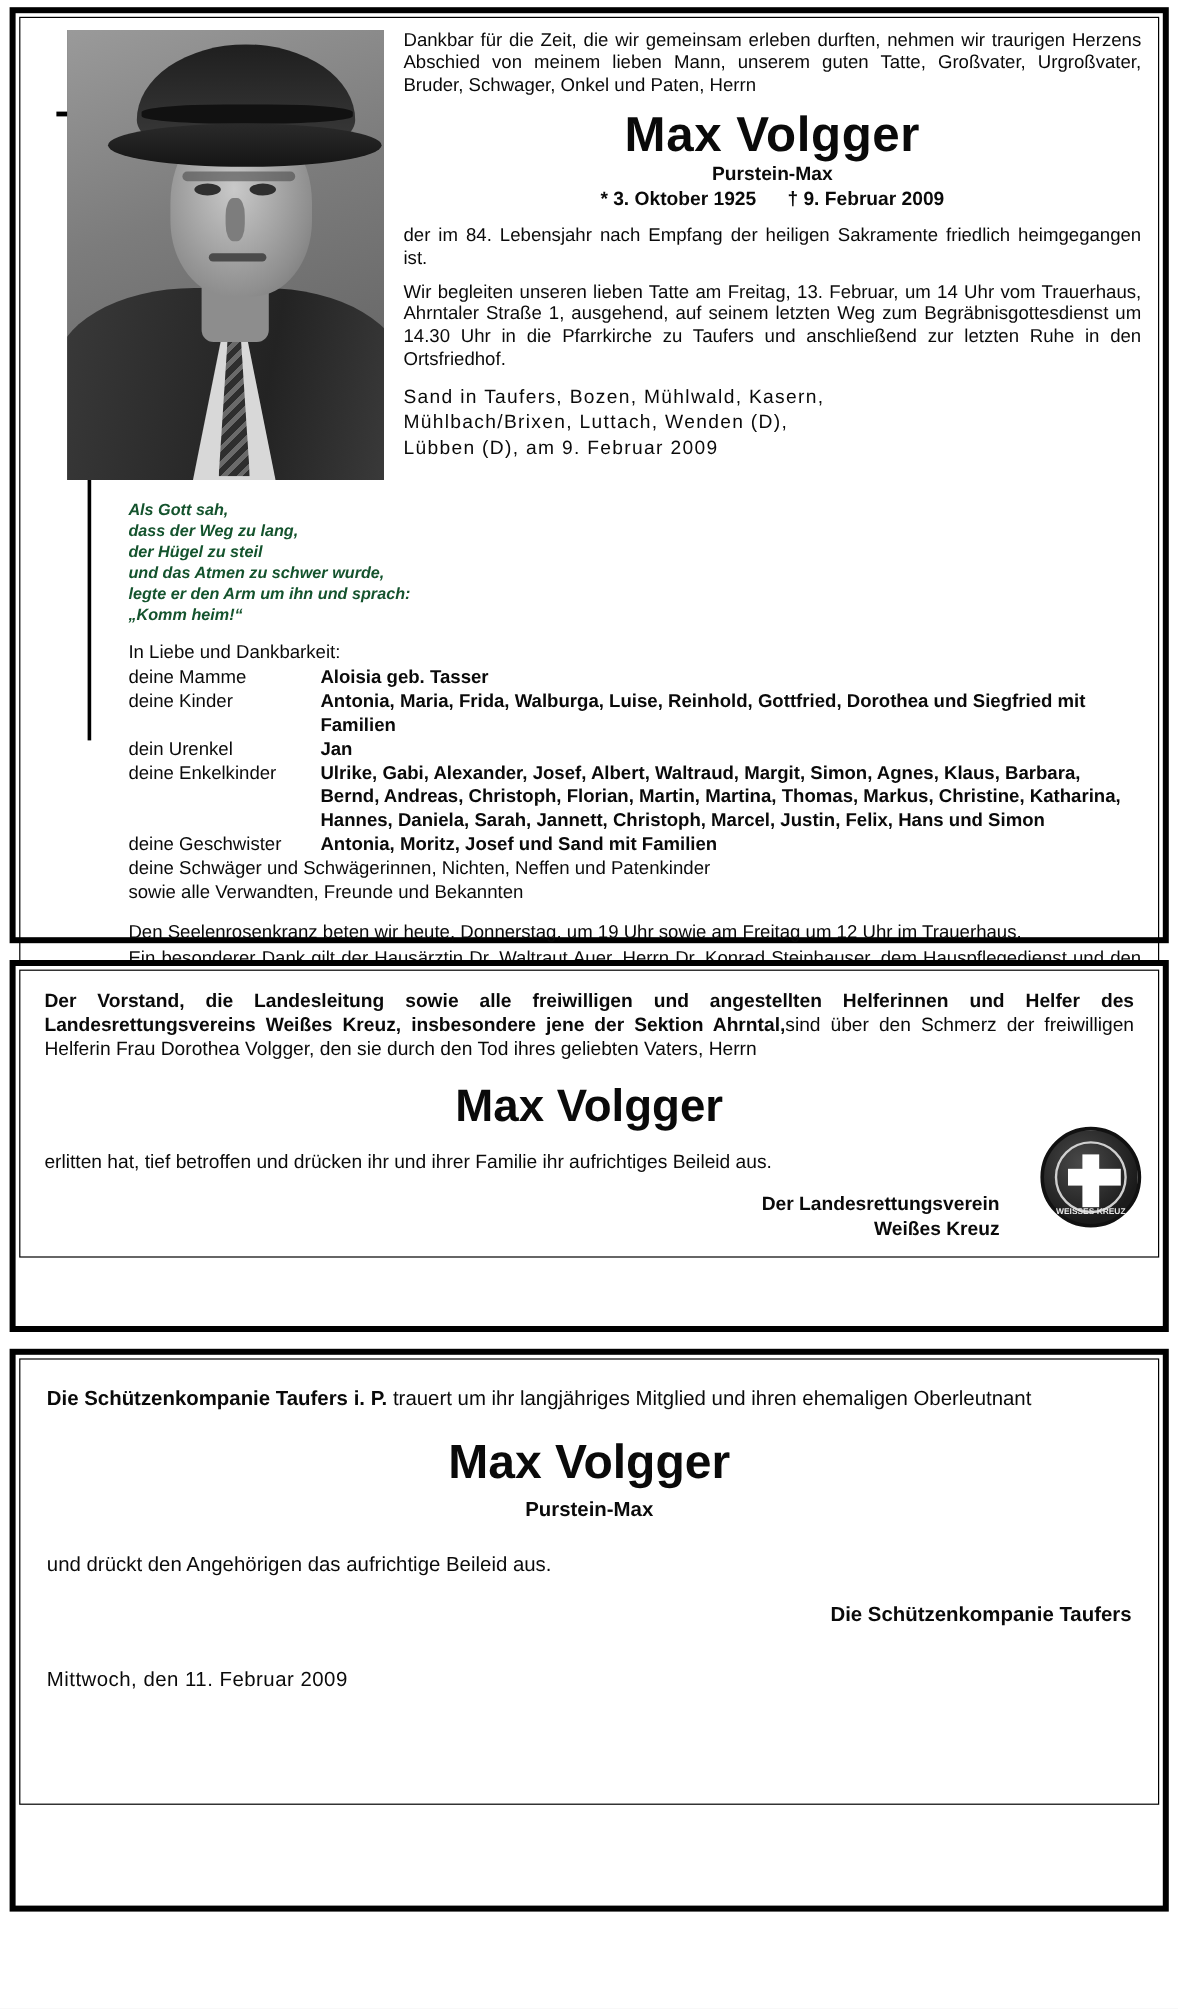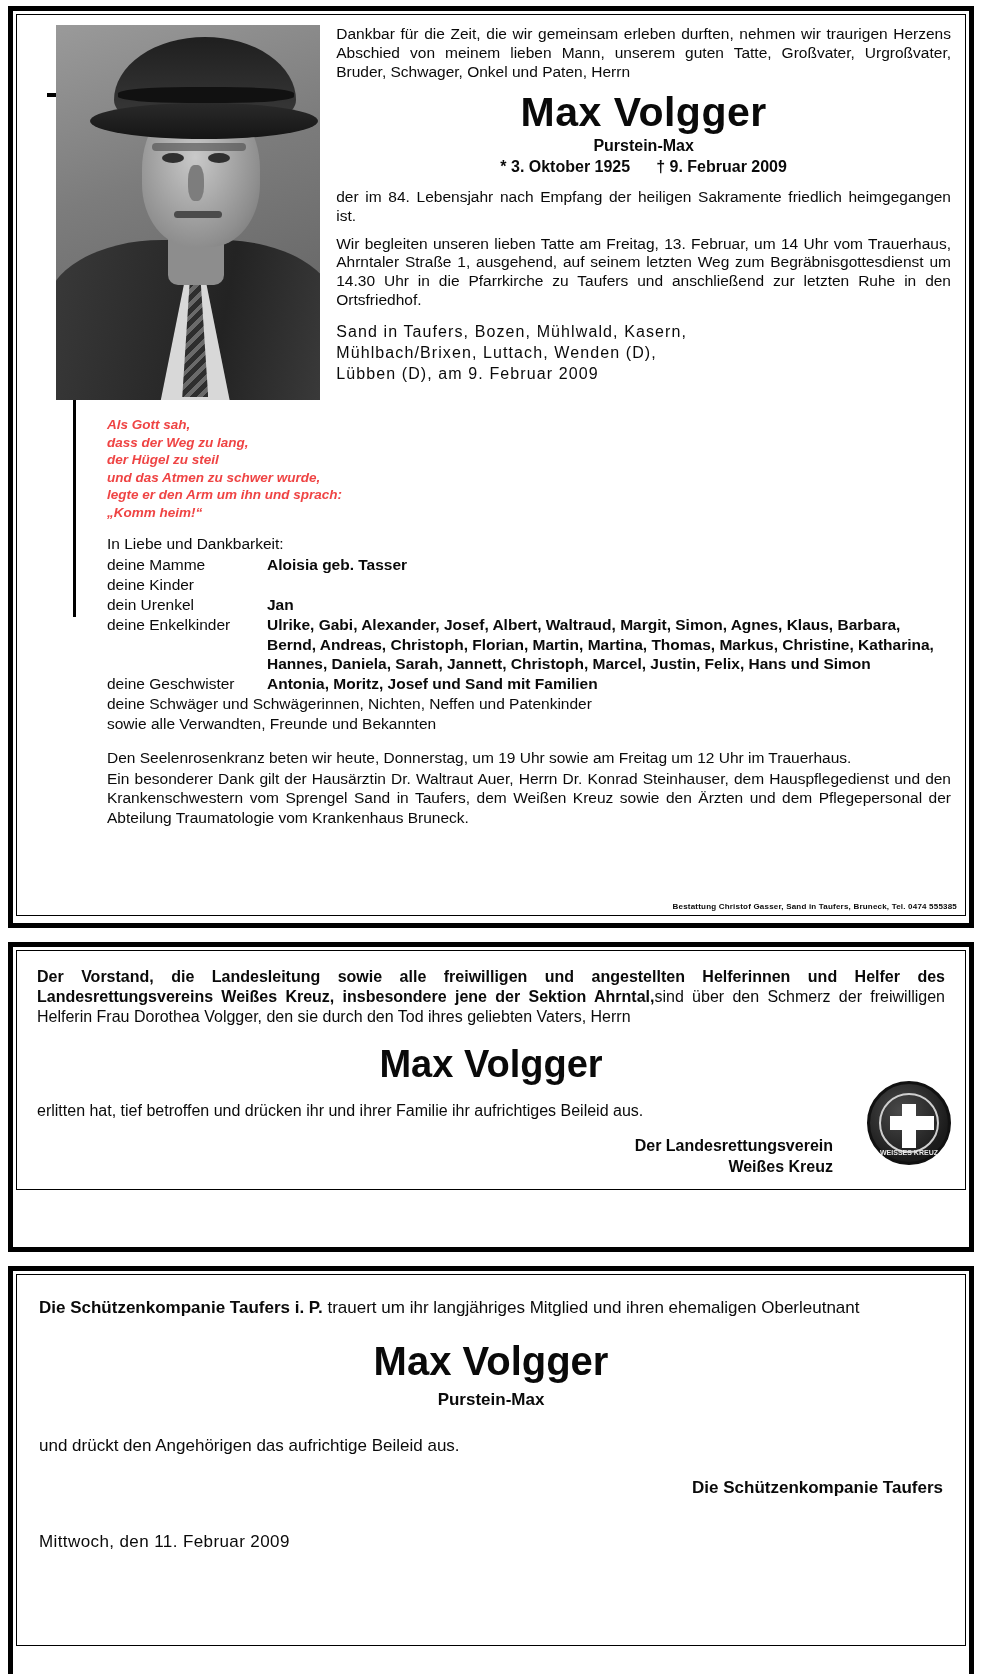--- a/index.html
+++ b/index.html
@@ -16,21 +16,21 @@
 
   
   .notice {
     border: 5px solid #000;
     background: #fff;
     position: relative;
   }
   .notice-inner { border: 1px solid #000; margin: 3px; padding: 10px 14px; }
 
   
-  #box1 { height: 922px; }
+  #box1 { height: 780px; }
   #box1 .notice-inner { height: 902px; position: relative; }
 
   .b1-top { display: flex; align-items: flex-start; }
   .cross-col { width: 76px; position: relative; }
   .cross {
     position: absolute; left: 16px; top: 22px; width: 56px; height: 100px;
   }
   .cross .v { position: absolute; left: 26px; top: 0; width: 4px; height: 100px; background: #000; }
   .cross .h { position: absolute; left: 0; top: 46px; width: 56px; height: 4px; background: #000; }
   .vline { position: absolute; left: 42px; top: 122px; width: 3px; height: 470px; background: #000; }
@@ -83,21 +83,21 @@
     margin: 10px 0 4px 0; line-height: 1;
   }
   .nickname { text-align: center; font-size: 16px; font-weight: bold; margin-bottom: 3px; }
   .dates { text-align: center; font-size: 16px; font-weight: bold; margin-bottom: 12px; }
   .dates .sp { display: inline-block; width: 26px; }
   .places { font-size: 16px; letter-spacing: 1.1px; line-height: 1.3; margin-top: 12px; }
   .places .l2 { letter-spacing: 1.1px; }
 
   .poem {
     font-style: italic; font-size: 13.5px; line-height: 1.3; font-weight: bold;
-    margin: 12px 0 0 0; color: #ef4444;
+    margin: 12px 0 0 0; color: #14532d;
   }
 
   .thanks-head { font-size: 15.5px; margin: 14px 0 2px 0; }
   .fam { font-size: 15.5px; line-height: 1.28; }
   .fam-row { display: flex; align-items: flex-start; }
   .fam-lbl { width: 160px; flex: 0 0 160px; }
   .fam-val { flex: 1 1 auto; font-weight: bold; }
 
   .tail { font-size: 15.5px; line-height: 1.25; margin-top: 14px; text-align: justify; }
   .credit { position: absolute; right: 8px; bottom: 4px; font-size: 8px; font-weight: bold; letter-spacing: .2px; }
@@ -195,20 +195,21 @@
 
           <div class="thanks-head">In Liebe und Dankbarkeit:</div>
 
           <div class="fam">
             <div class="fam-row">
               <div class="fam-lbl">deine Mamme</div>
               <div class="fam-val">Aloisia geb. Tasser</div>
             </div>
             <div class="fam-row">
               <div class="fam-lbl">deine Kinder</div>
+              <div class="fam-val">Antonia, Maria, Frida, Walburga, Luise, Reinhold, Gottfried, Dorothea und Siegfried mit Familien</div>
             </div>
             <div class="fam-row">
               <div class="fam-lbl">dein Urenkel</div>
               <div class="fam-val">Jan</div>
             </div>
             <div class="fam-row">
               <div class="fam-lbl">deine Enkelkinder</div>
               <div class="fam-val">Ulrike, Gabi, Alexander, Josef, Albert, Waltraud, Margit, Simon, Agnes, Klaus, Barbara, Bernd, Andreas, Christoph, Florian, Martin, Martina, Thomas, Markus, Christine, Katharina, Hannes, Daniela, Sarah, Jannett, Christoph, Marcel, Justin, Felix, Hans und Simon</div>
             </div>
             <div class="fam-row">

